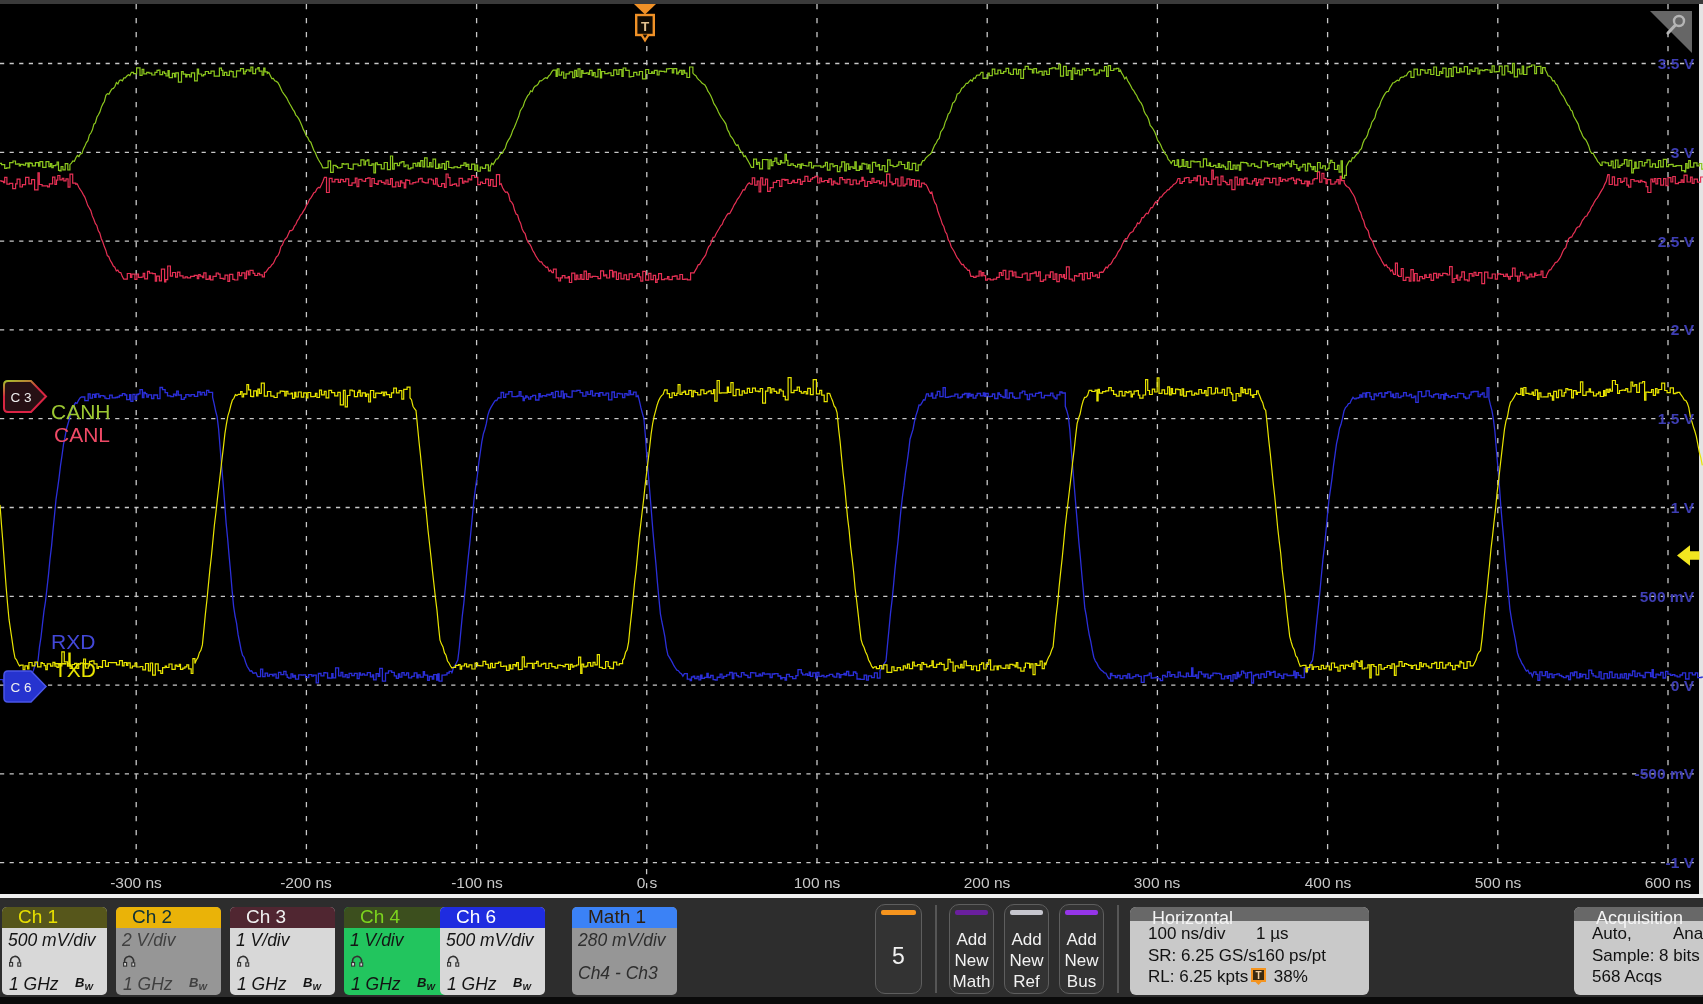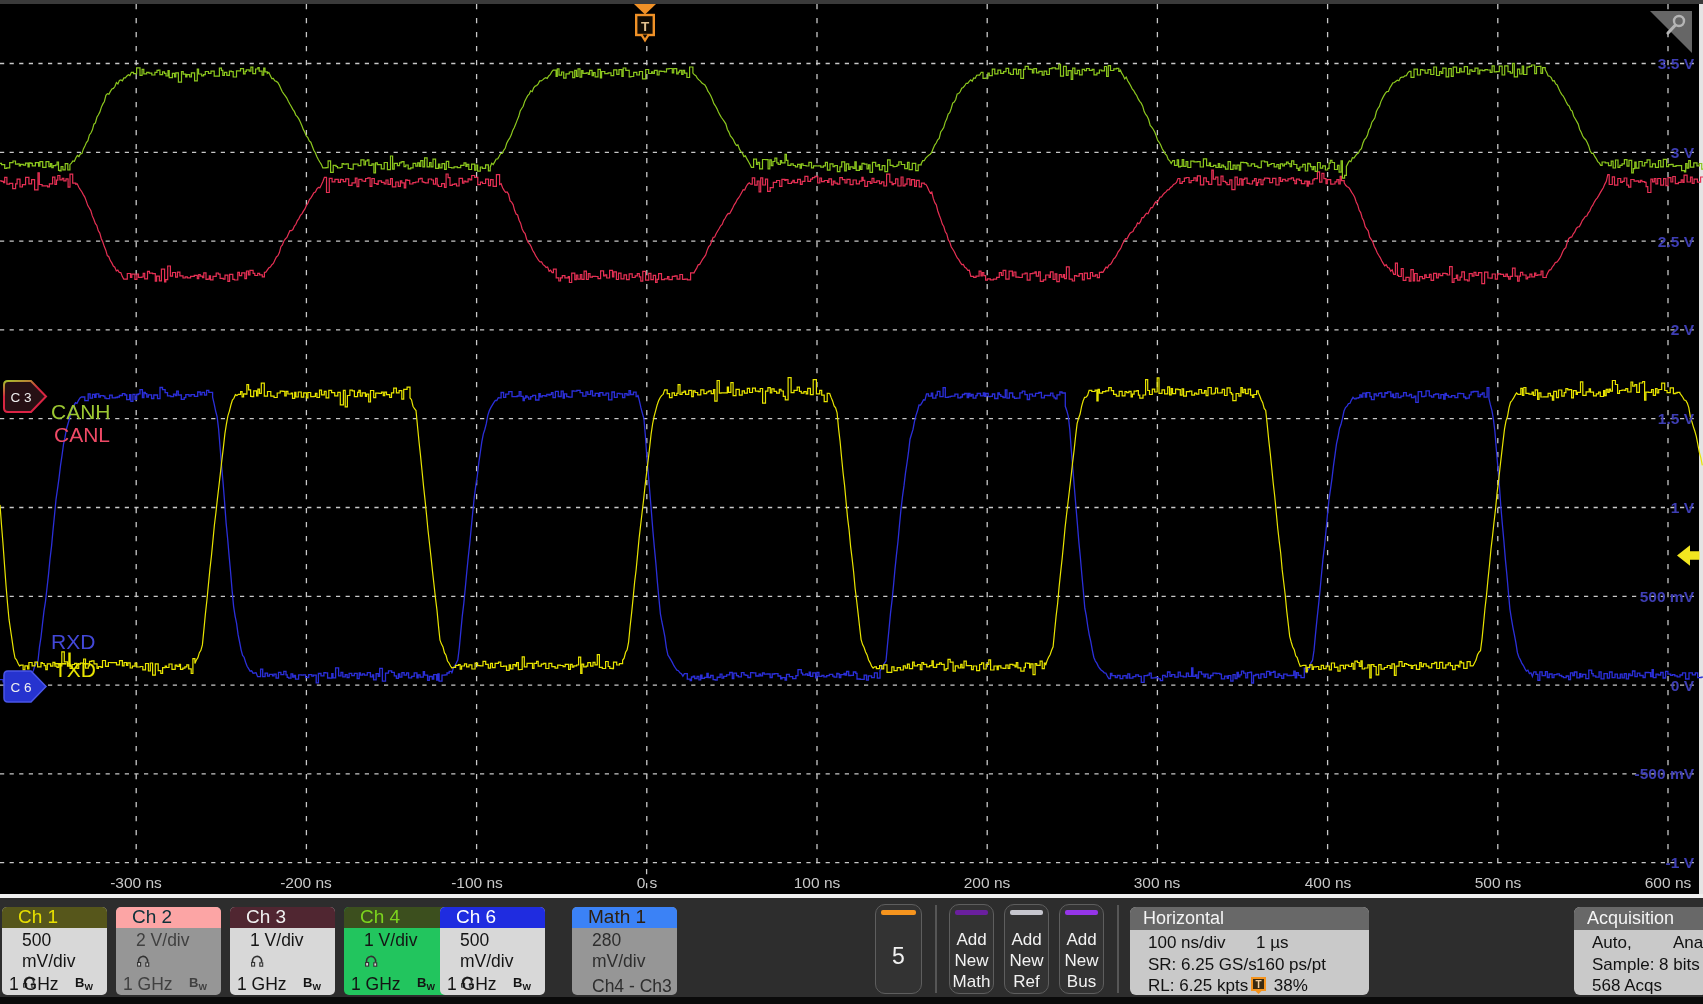--- a/index.html
+++ b/index.html
@@ -7,35 +7,35 @@
 #rightstrip { position:absolute; left:1698.5px; top:4px; width:4.5px; height:893px; background:#e4e4e4; }
 #botline { position:absolute; left:0; top:894px; width:1703px; height:3.5px; background:#efefef; }
 #bottombar { position:absolute; left:0; top:897.5px; width:1703px; height:99.5px; background:#2d2d2d; }
 #botblack { position:absolute; left:0; top:997px; width:1703px; height:7px; background:#0a0a0a; }
 svg text { font-family:"Liberation Sans", sans-serif; }
 .vlab { fill:#3e3eb4; font-size:15.5px; font-weight:bold; }
 .tlab { fill:#c8c8c8; font-size:15.5px; }
 .wavlab { font-size:21px; }
 .badge { position:absolute; top:907px; width:105px; height:88px; border-radius:5px; overflow:hidden; }
 .bhdr { height:21px; font-size:19px; padding-left:16px; line-height:20px; }
-.bbody { font-size:17.5px; padding-left:20px; position:relative; height:67px; }
+.bbody { font-size:17.5px; padding-left:6px; position:relative; height:67px;font-style:italic; }
 .brow1 { margin-top:2px; }
-.brow1b { margin-top:4px; }
+.brow1b { margin-top:12px; }
 .brow2 { margin-top:1px; height:16px; }
 .brow3 { position:absolute; left:7px; bottom:2px; width:92px; }
 .bw { position:absolute; right:8px; top:1px; font-size:13px; font-weight:bold;margin-left:28px; }
 .bwsub { font-size:9px; font-weight:bold; vertical-align:-3px; }
 .btn { position:absolute; top:904px; height:90px; border:1.5px solid #5e5e5e; border-radius:10px;
        color:#f2f2f2; text-align:center; background:#333333; }
 .btn .bar { position:absolute; left:5px; right:5px; top:5px; height:4.5px; border-radius:2px; }
 .addtxt { margin-top:24px; font-size:17px; line-height:21px; }
 .vsep { position:absolute; top:905px; height:88px; width:1.5px; background:#565656; }
 .panel { position:absolute; top:907px; height:88px; background:#c9c9c9; border-radius:6px; overflow:hidden;
          font-size:17px; color:#111; }
-.phdr { height:23px; background:#686868; color:#f5f5f5; font-size:18px; padding-left:13px; line-height:22px; }
+.phdr { height:14px; background:#686868; color:#f5f5f5; font-size:18px; padding-left:22px; line-height:22px; }
 .prow { position:relative; height:21.5px; padding-left:18px; }
 .pcol2 { position:absolute; left:126px; top:0; }
 </style></head>
 <body>
 <div id="screen">
 <div id="topstrip"></div>
 <div id="rightstrip"></div>
 <svg id="plot" width="1703" height="897" style="position:absolute;left:0;top:0">
   <g stroke="#c8c8c8" stroke-width="1.3" stroke-dasharray="4.2 5.4">
   <line x1="0" y1="63.5" x2="1698" y2="63.5"></line>
@@ -130,21 +130,21 @@
     <div class="brow1">500 mV/div</div>
     <div class="brow2"><svg width="15" height="15" viewBox="0 0 15 15">
             <path d="M3.2 10.5 A4.6 4.6 0 1 1 11.5 9.2" fill="none" stroke="#333" stroke-width="1.6"></path>
             <rect x="1.6" y="9.5" width="3" height="3.6" fill="#d8d8d8" stroke="#333" stroke-width="1.1"></rect>
             <rect x="9.8" y="9.8" width="2.9" height="3.4" fill="#d8d8d8" stroke="#333" stroke-width="1.1"></rect>
           </svg></div>
     <div class="brow3">1 GHz <span class="bw">B<span class="bwsub">W</span></span></div>
   </div>
 </div>
 <div class="badge" style="left:116px;background:#969696">
-  <div class="bhdr" style="background:#fca5a5;color:#0c3038">Ch 2</div>
+  <div class="bhdr" style="background:#eab308;color:#0c3038">Ch 2</div>
   <div class="bbody" style="color:#404040">
     <div class="brow1">2 V/div</div>
     <div class="brow2"><svg width="15" height="15" viewBox="0 0 15 15">
             <path d="M3.2 10.5 A4.6 4.6 0 1 1 11.5 9.2" fill="none" stroke="#333" stroke-width="1.6"></path>
             <rect x="1.6" y="9.5" width="3" height="3.6" fill="#d8d8d8" stroke="#333" stroke-width="1.1"></rect>
             <rect x="9.8" y="9.8" width="2.9" height="3.4" fill="#d8d8d8" stroke="#333" stroke-width="1.1"></rect>
           </svg></div>
     <div class="brow3">1 GHz <span class="bw">B<span class="bwsub">W</span></span></div>
   </div>
 </div>

